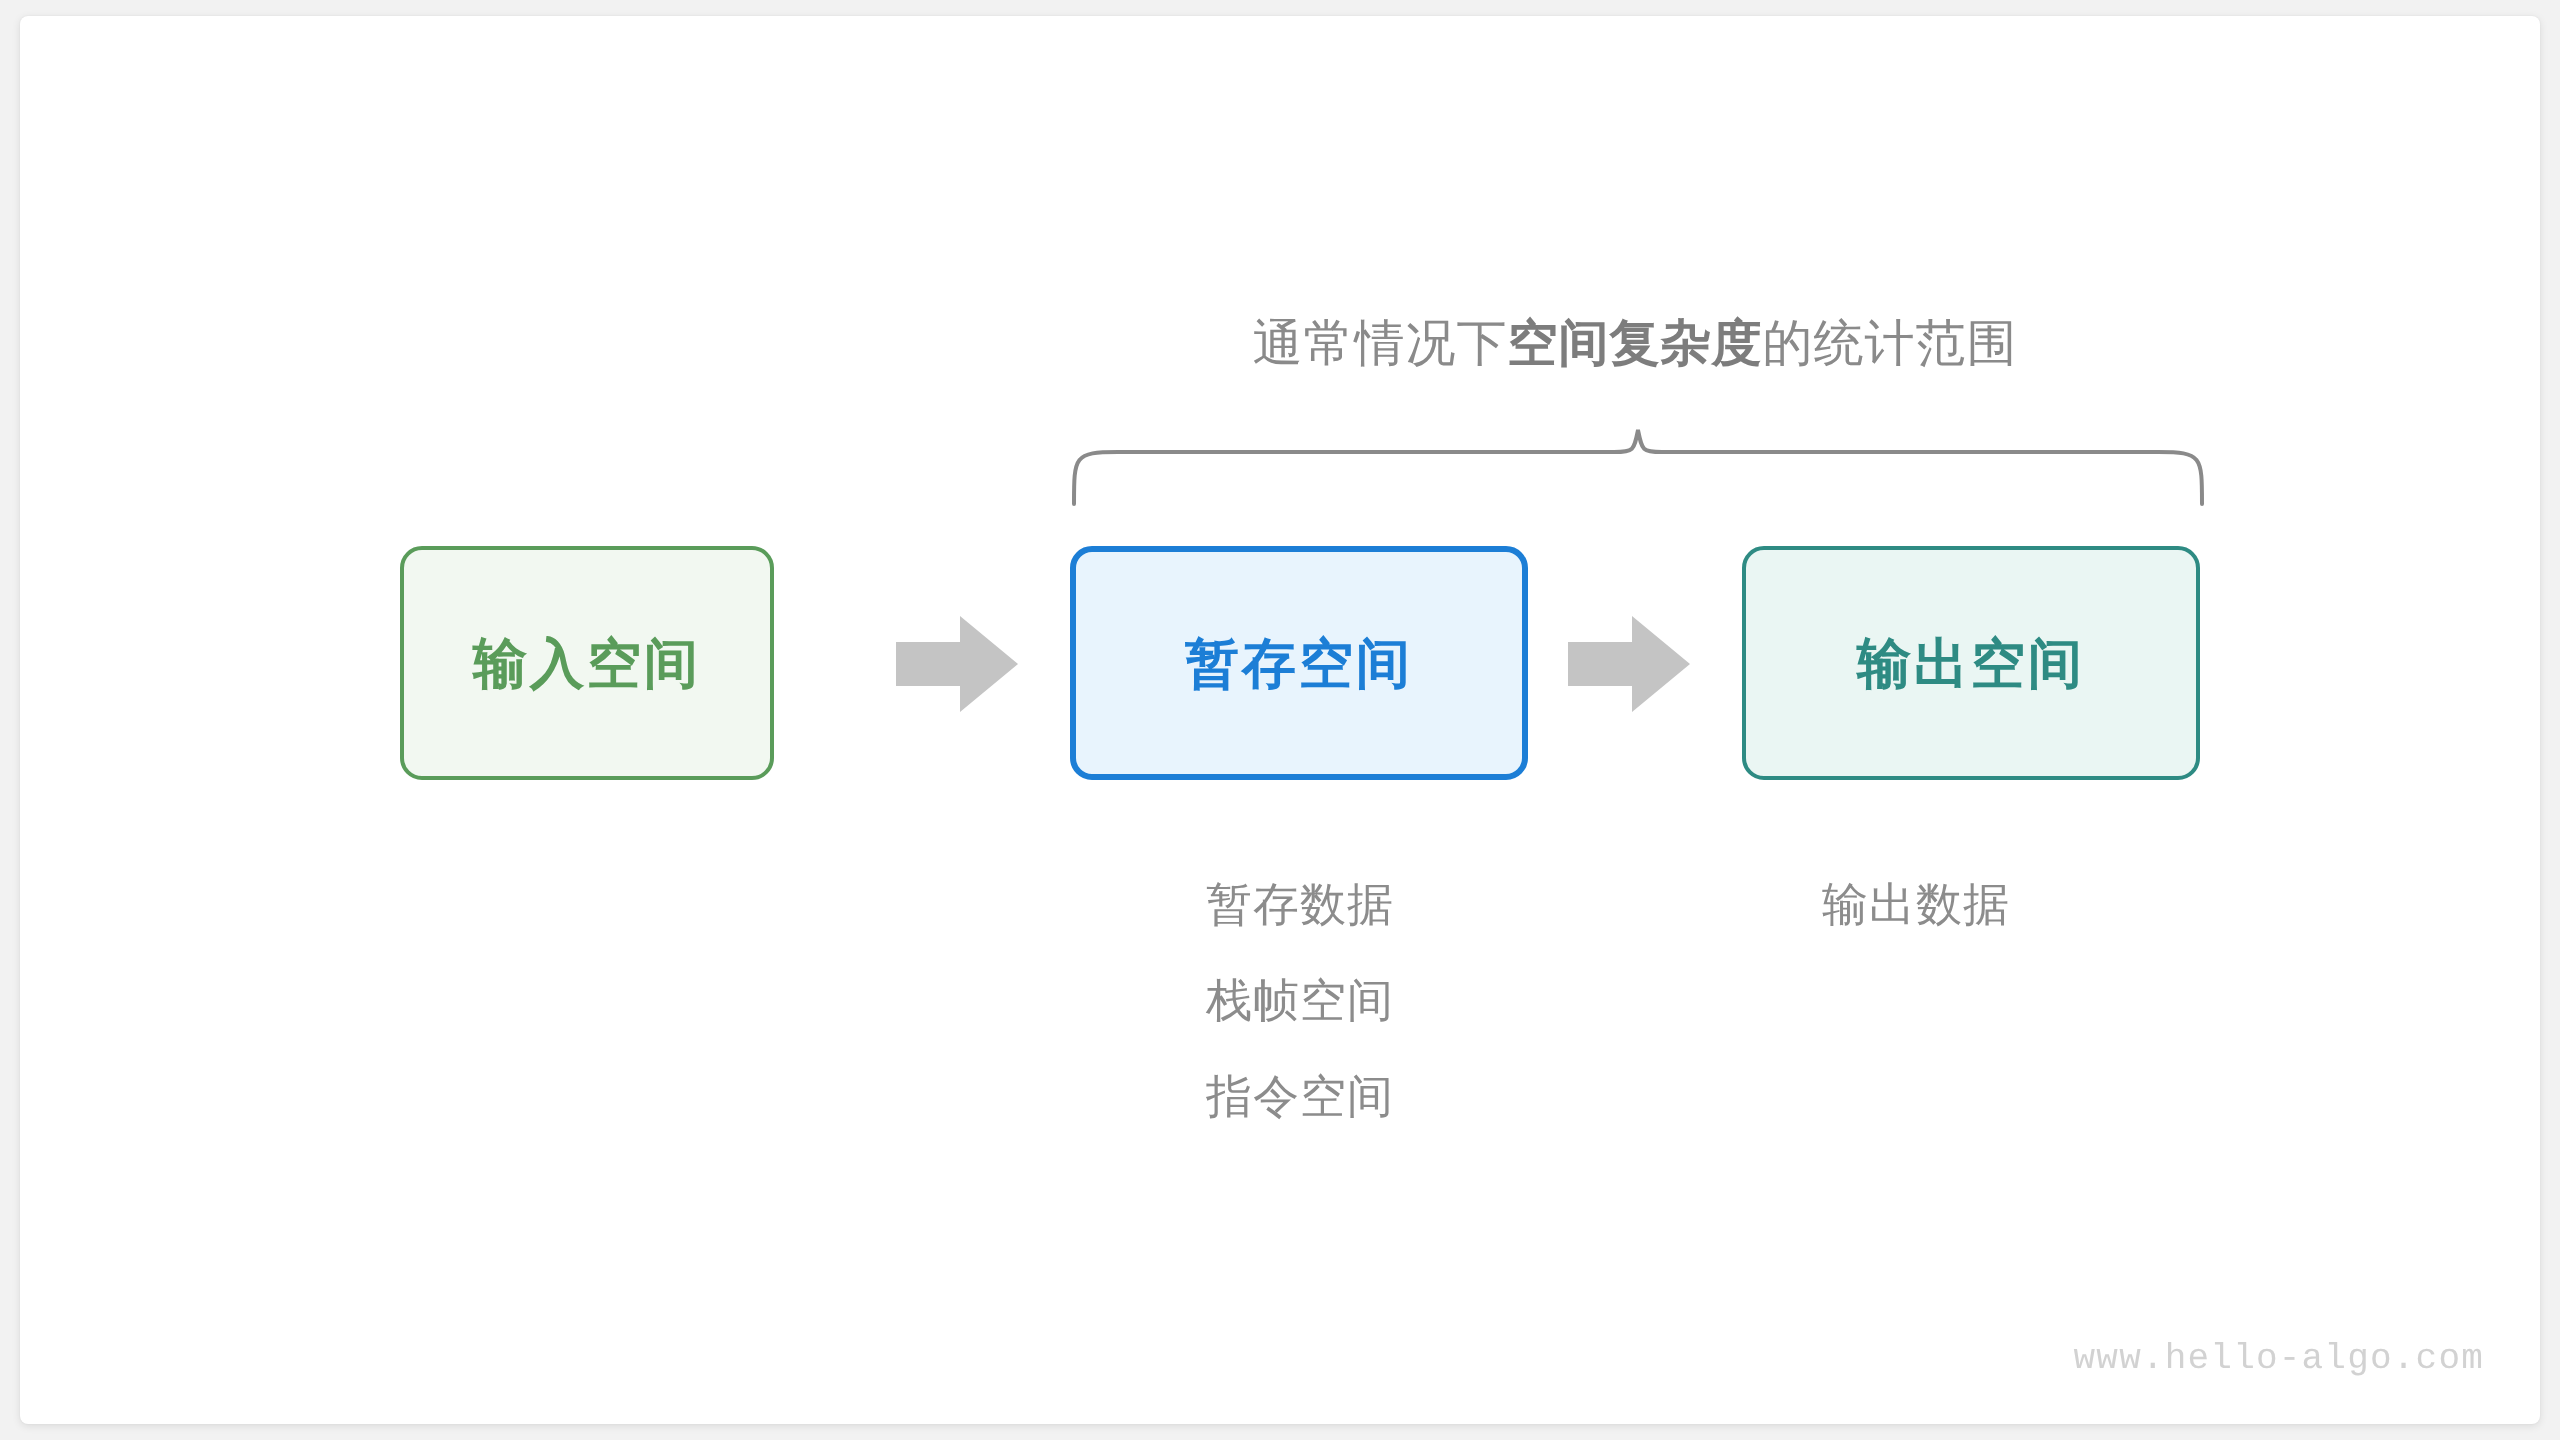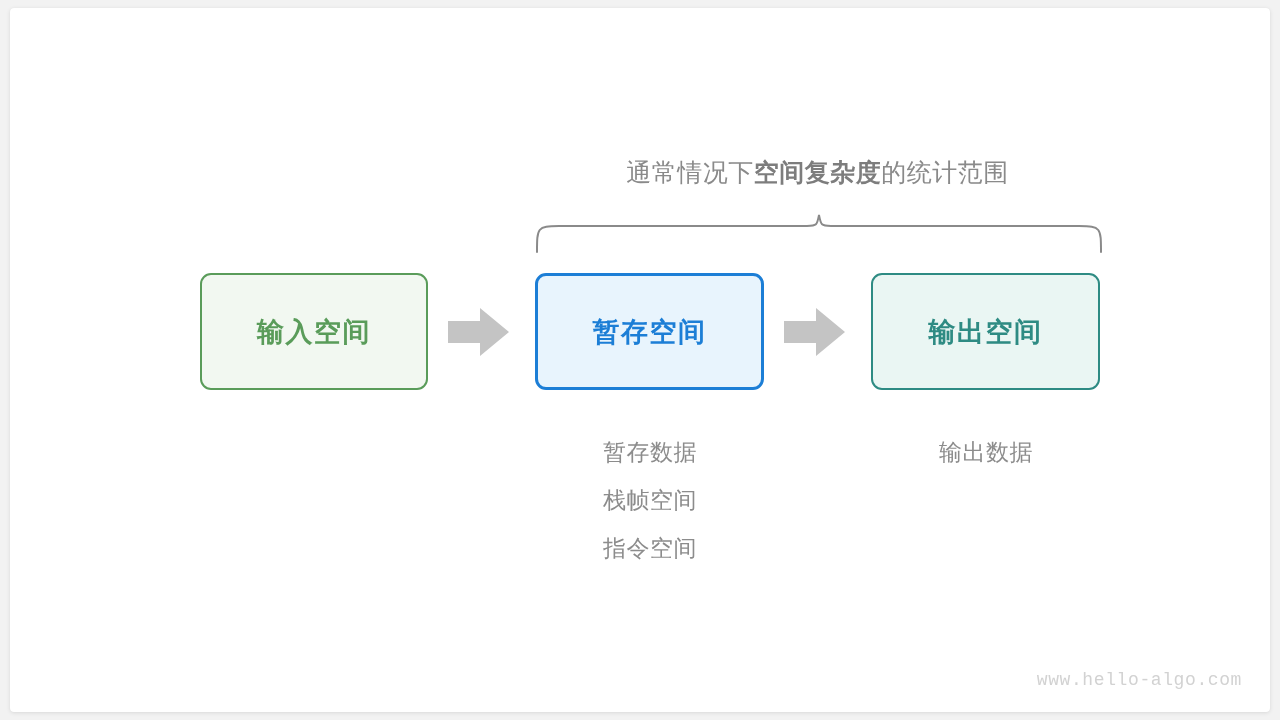--- a/index.html
+++ b/index.html
@@ -64,21 +64,21 @@
     display: flex;
     align-items: center;
     justify-content: center;
     font-size: 27px;
     font-weight: bold;
     letter-spacing: 1.5px;
   }
 
   #box-input {
     left: 190px;
-    width: 228px;
+    width: 187px;
     background: #f2f8f1;
     border: 2px solid #5a9c5a;
     color: #5a9c5a;
   }
   #box-temp {
     left: 525px;
     width: 229px;
     background: #e8f4fd;
     border: 3px solid #1c7ed6;
     color: #1c7ed6;
@@ -107,21 +107,21 @@
     top: 420px;
     width: 300px;
     text-align: center;
     font-size: 23px;
     color: #8c8c8c;
     line-height: 48px;
     letter-spacing: 0.5px;
   }
   #caption-input  { left: 154px; }
   #caption-temp   { left: 490px; }
-  #caption-output { left: 826px; }
+  #caption-output { left: 798px; }
   .node-caption .cap-line { display: block; }
 
   
   #watermark {
     position: absolute;
     right: 28px;
     bottom: 22px;
     font-family: Liberation Mono, monospace;
     font-size: 18px;
     color: #d2d2d2;

